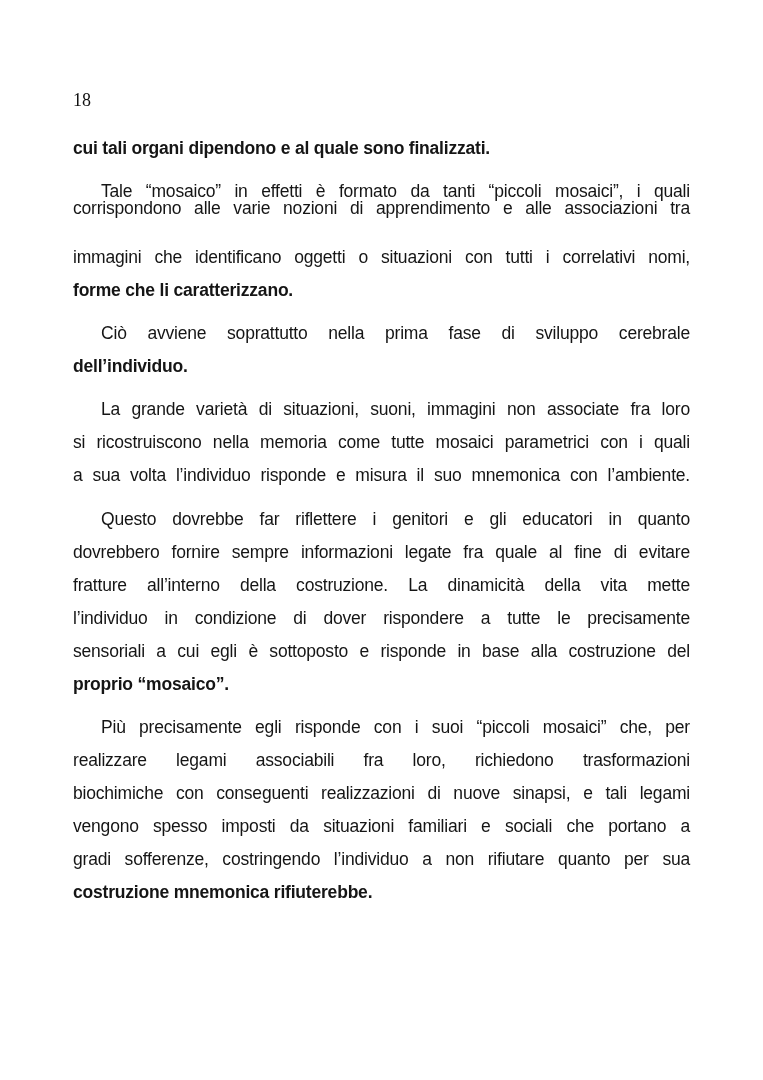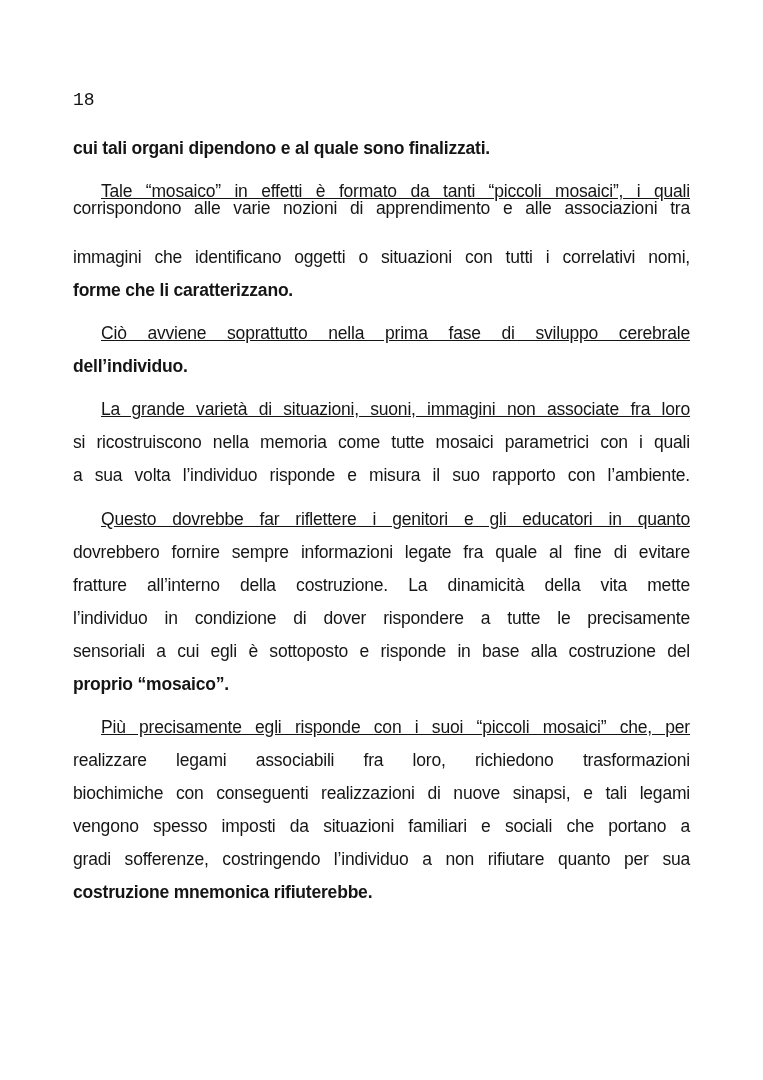--- a/index.html
+++ b/index.html
@@ -1,22 +1,22 @@
 <!DOCTYPE html>
 <html><head>
 <meta charset="utf-8">
 <style>
   html, body { margin: 0; padding: 0; background: #ffffff; }
   body { width: 763px; height: 1080px; position: relative; overflow: hidden; }
   .page { position: absolute; left: 0; top: 0; width: 763px; height: 1080px; background: #fff; }
-  .pnum { position: absolute; left: 73px; top: 90px; font-family: Liberation Mono, monospace; font-size: 18px; color: #111; }
+  .pnum { position: absolute; left: 73px; top: 90px; font-family: Liberation Serif, serif; font-size: 18px; color: #111; }
   .body-text { position: absolute; left: 73px; top: 0; width: 617px; font-family: "Liberation Sans", sans-serif; font-size: 17.5px; color: #151515; letter-spacing: -0.2px; }
   .line { position: absolute; left: 0; width: 617px; white-space: nowrap; line-height: 22px; text-align: justify; text-align-last: justify; }
   .line.last { text-align-last: left; font-weight: bold; }
-  .line.indent { left: 28px; width: 589px; text-decoration: underline; }
+  .line.indent { left: 28px; width: 589px; }
 </style>
 </head>
 <body>
 
 <div class="page">
   <div class="pnum">18</div>
 
   <div class="body-text">
 
     <div class="line last" style="top:137px">cui tali organi dipendono e al quale sono finalizzati.</div>
@@ -24,21 +24,21 @@
     <div class="line indent" style="top:180px">Tale “mosaico” in effetti è formato da tanti “piccoli mosaici”, i quali</div>
     <div class="line" style="top:197px">corrispondono alle varie nozioni di apprendimento e alle associazioni tra</div>
     <div class="line" style="top:246px">immagini che identificano oggetti o situazioni con tutti i correlativi nomi,</div>
     <div class="line last" style="top:279px">forme che li caratterizzano.</div>
 
     <div class="line indent" style="top:322px">Ciò avviene soprattutto nella prima fase di sviluppo cerebrale</div>
     <div class="line last" style="top:355px">dell’individuo.</div>
 
     <div class="line indent" style="top:398px">La grande varietà di situazioni, suoni, immagini non associate fra loro</div>
     <div class="line" style="top:431px">si ricostruiscono nella memoria come tutte mosaici parametrici con i quali</div>
-    <div class="line" style="top:464px">a sua volta l’individuo risponde e misura il suo rapporto con l’ambiente.</div>
+    <div class="line" style="top:464px">a sua volta l’individuo risponde e misura il suo mnemonica con l’ambiente.</div>
 
     <div class="line indent" style="top:508px">Questo dovrebbe far riflettere i genitori e gli educatori in quanto</div>
     <div class="line" style="top:541px">dovrebbero fornire sempre informazioni legate fra quale al fine di evitare</div>
     <div class="line" style="top:574px">fratture all’interno della costruzione. La dinamicità della vita mette</div>
     <div class="line" style="top:607px">l’individuo in condizione di dover rispondere a tutte le precisamente</div>
     <div class="line" style="top:640px">sensoriali a cui egli è sottoposto e risponde in base alla costruzione del</div>
     <div class="line last" style="top:673px">proprio “mosaico”.</div>
 
     <div class="line indent" style="top:716px">Più precisamente egli risponde con i suoi “piccoli mosaici” che, per</div>
     <div class="line" style="top:749px">realizzare legami associabili fra loro, richiedono trasformazioni</div>

